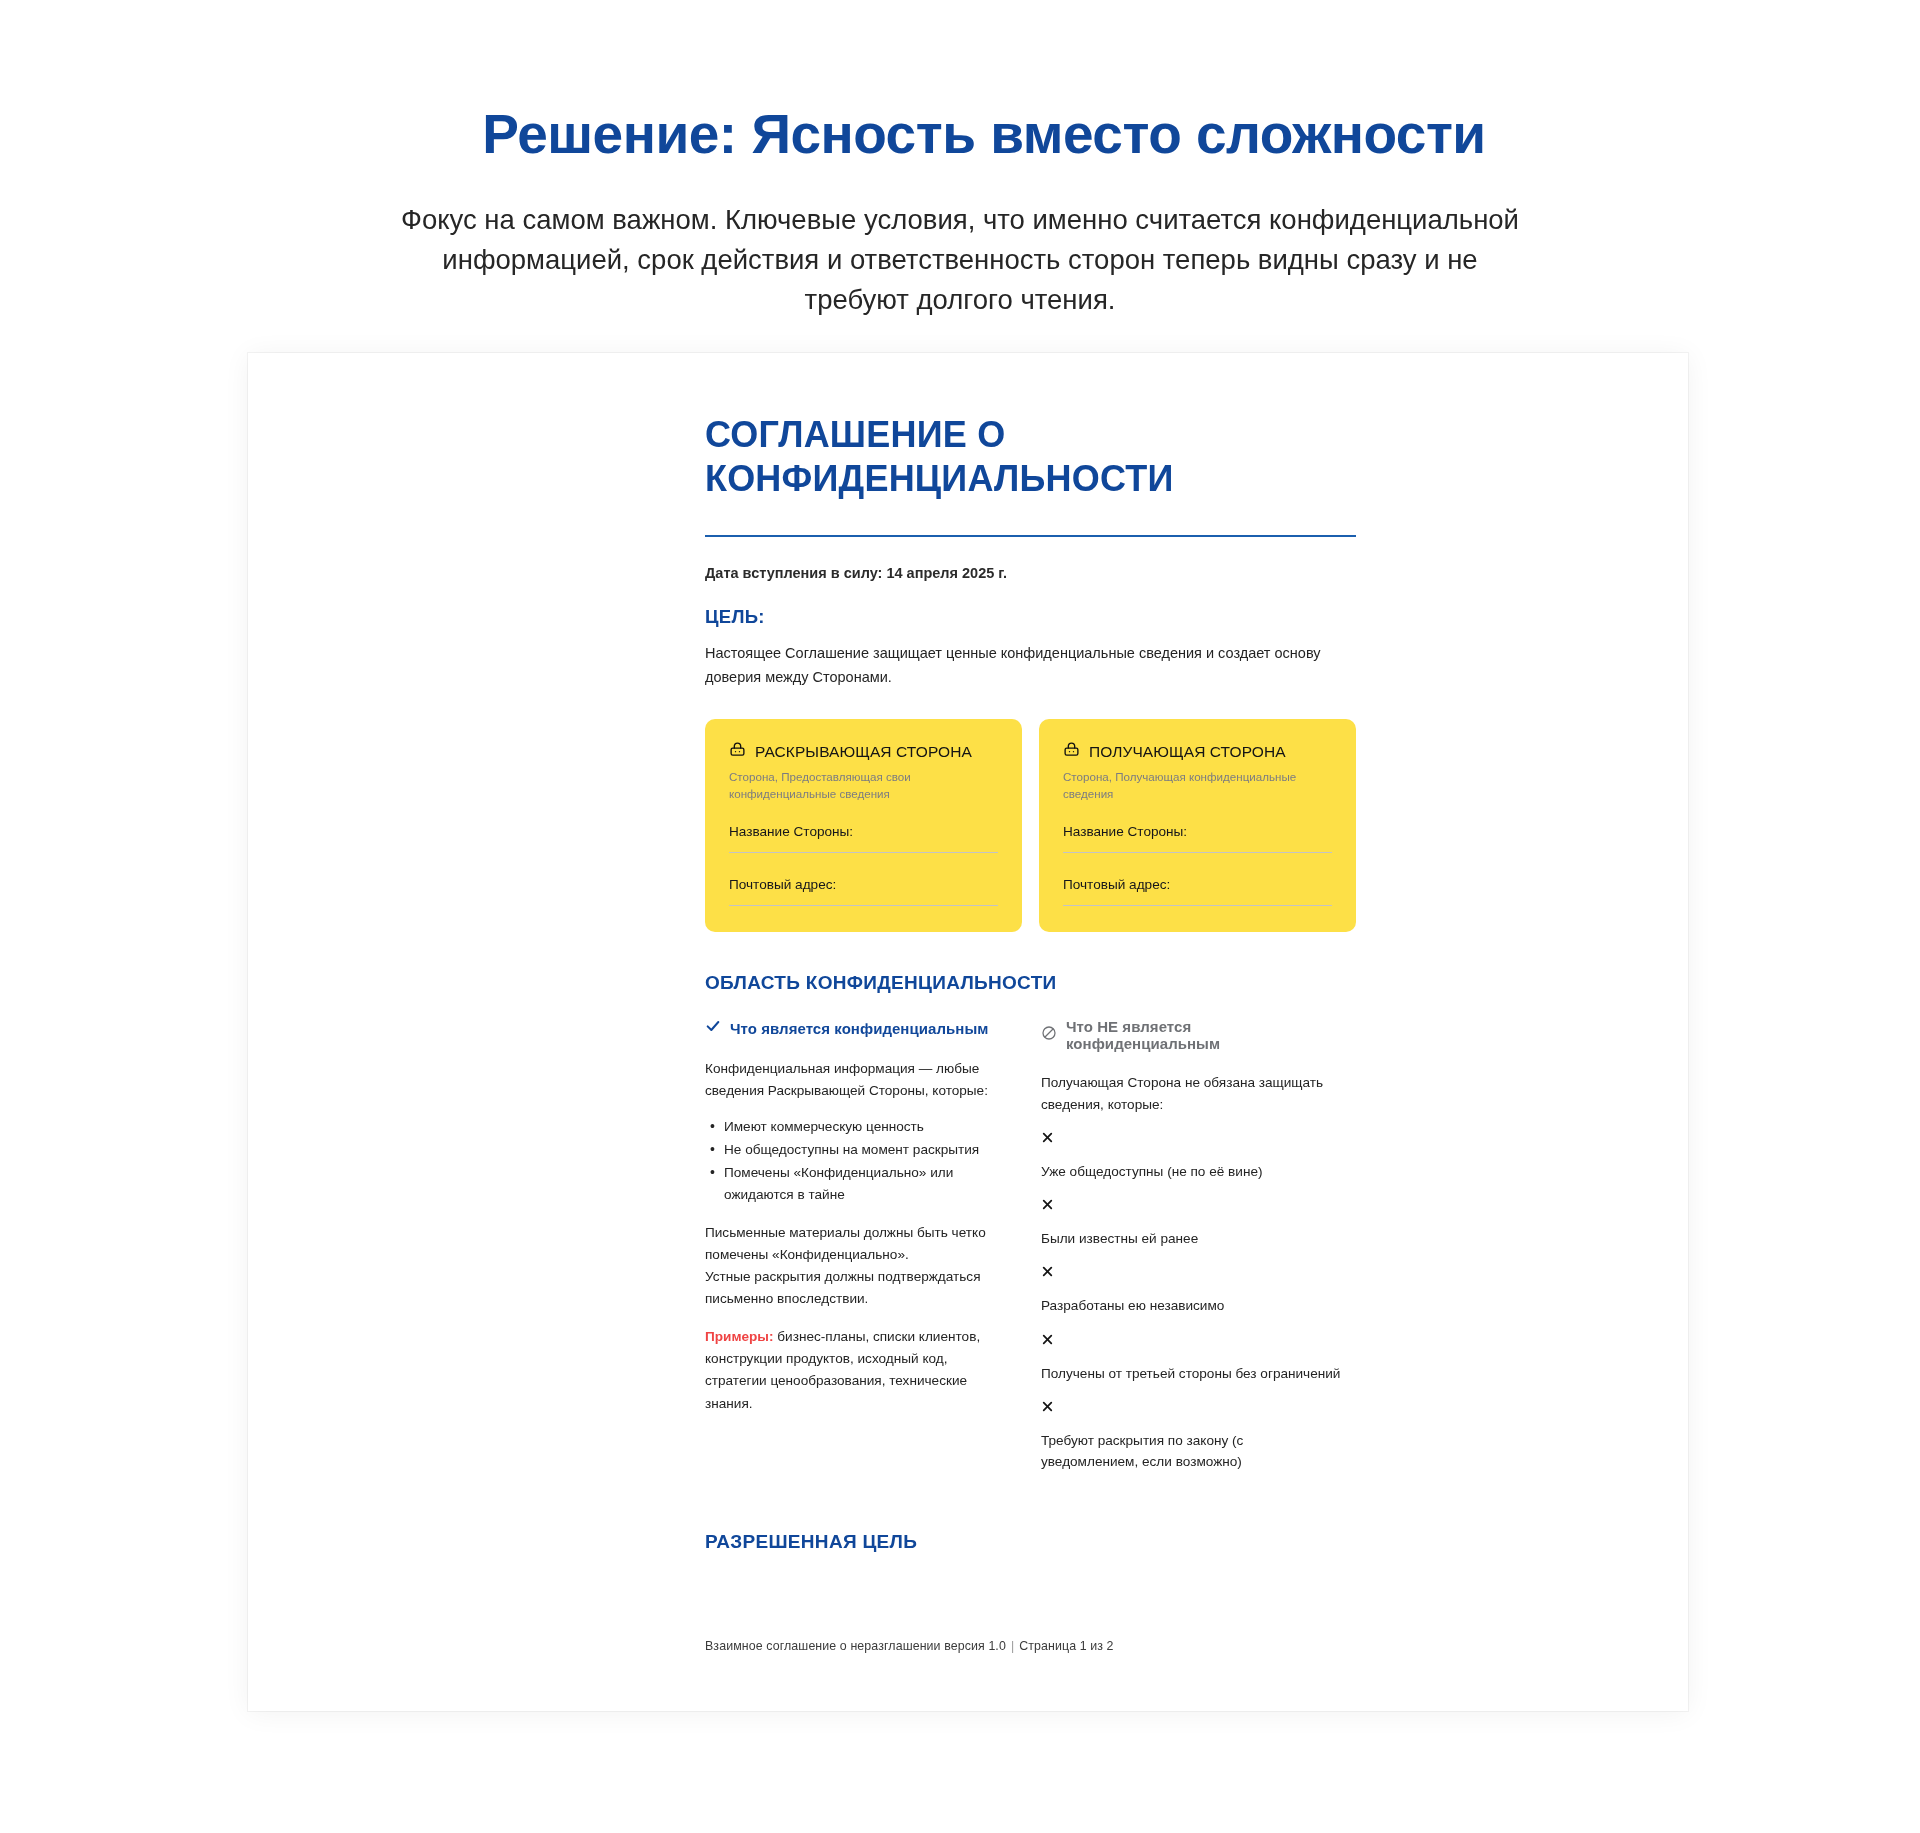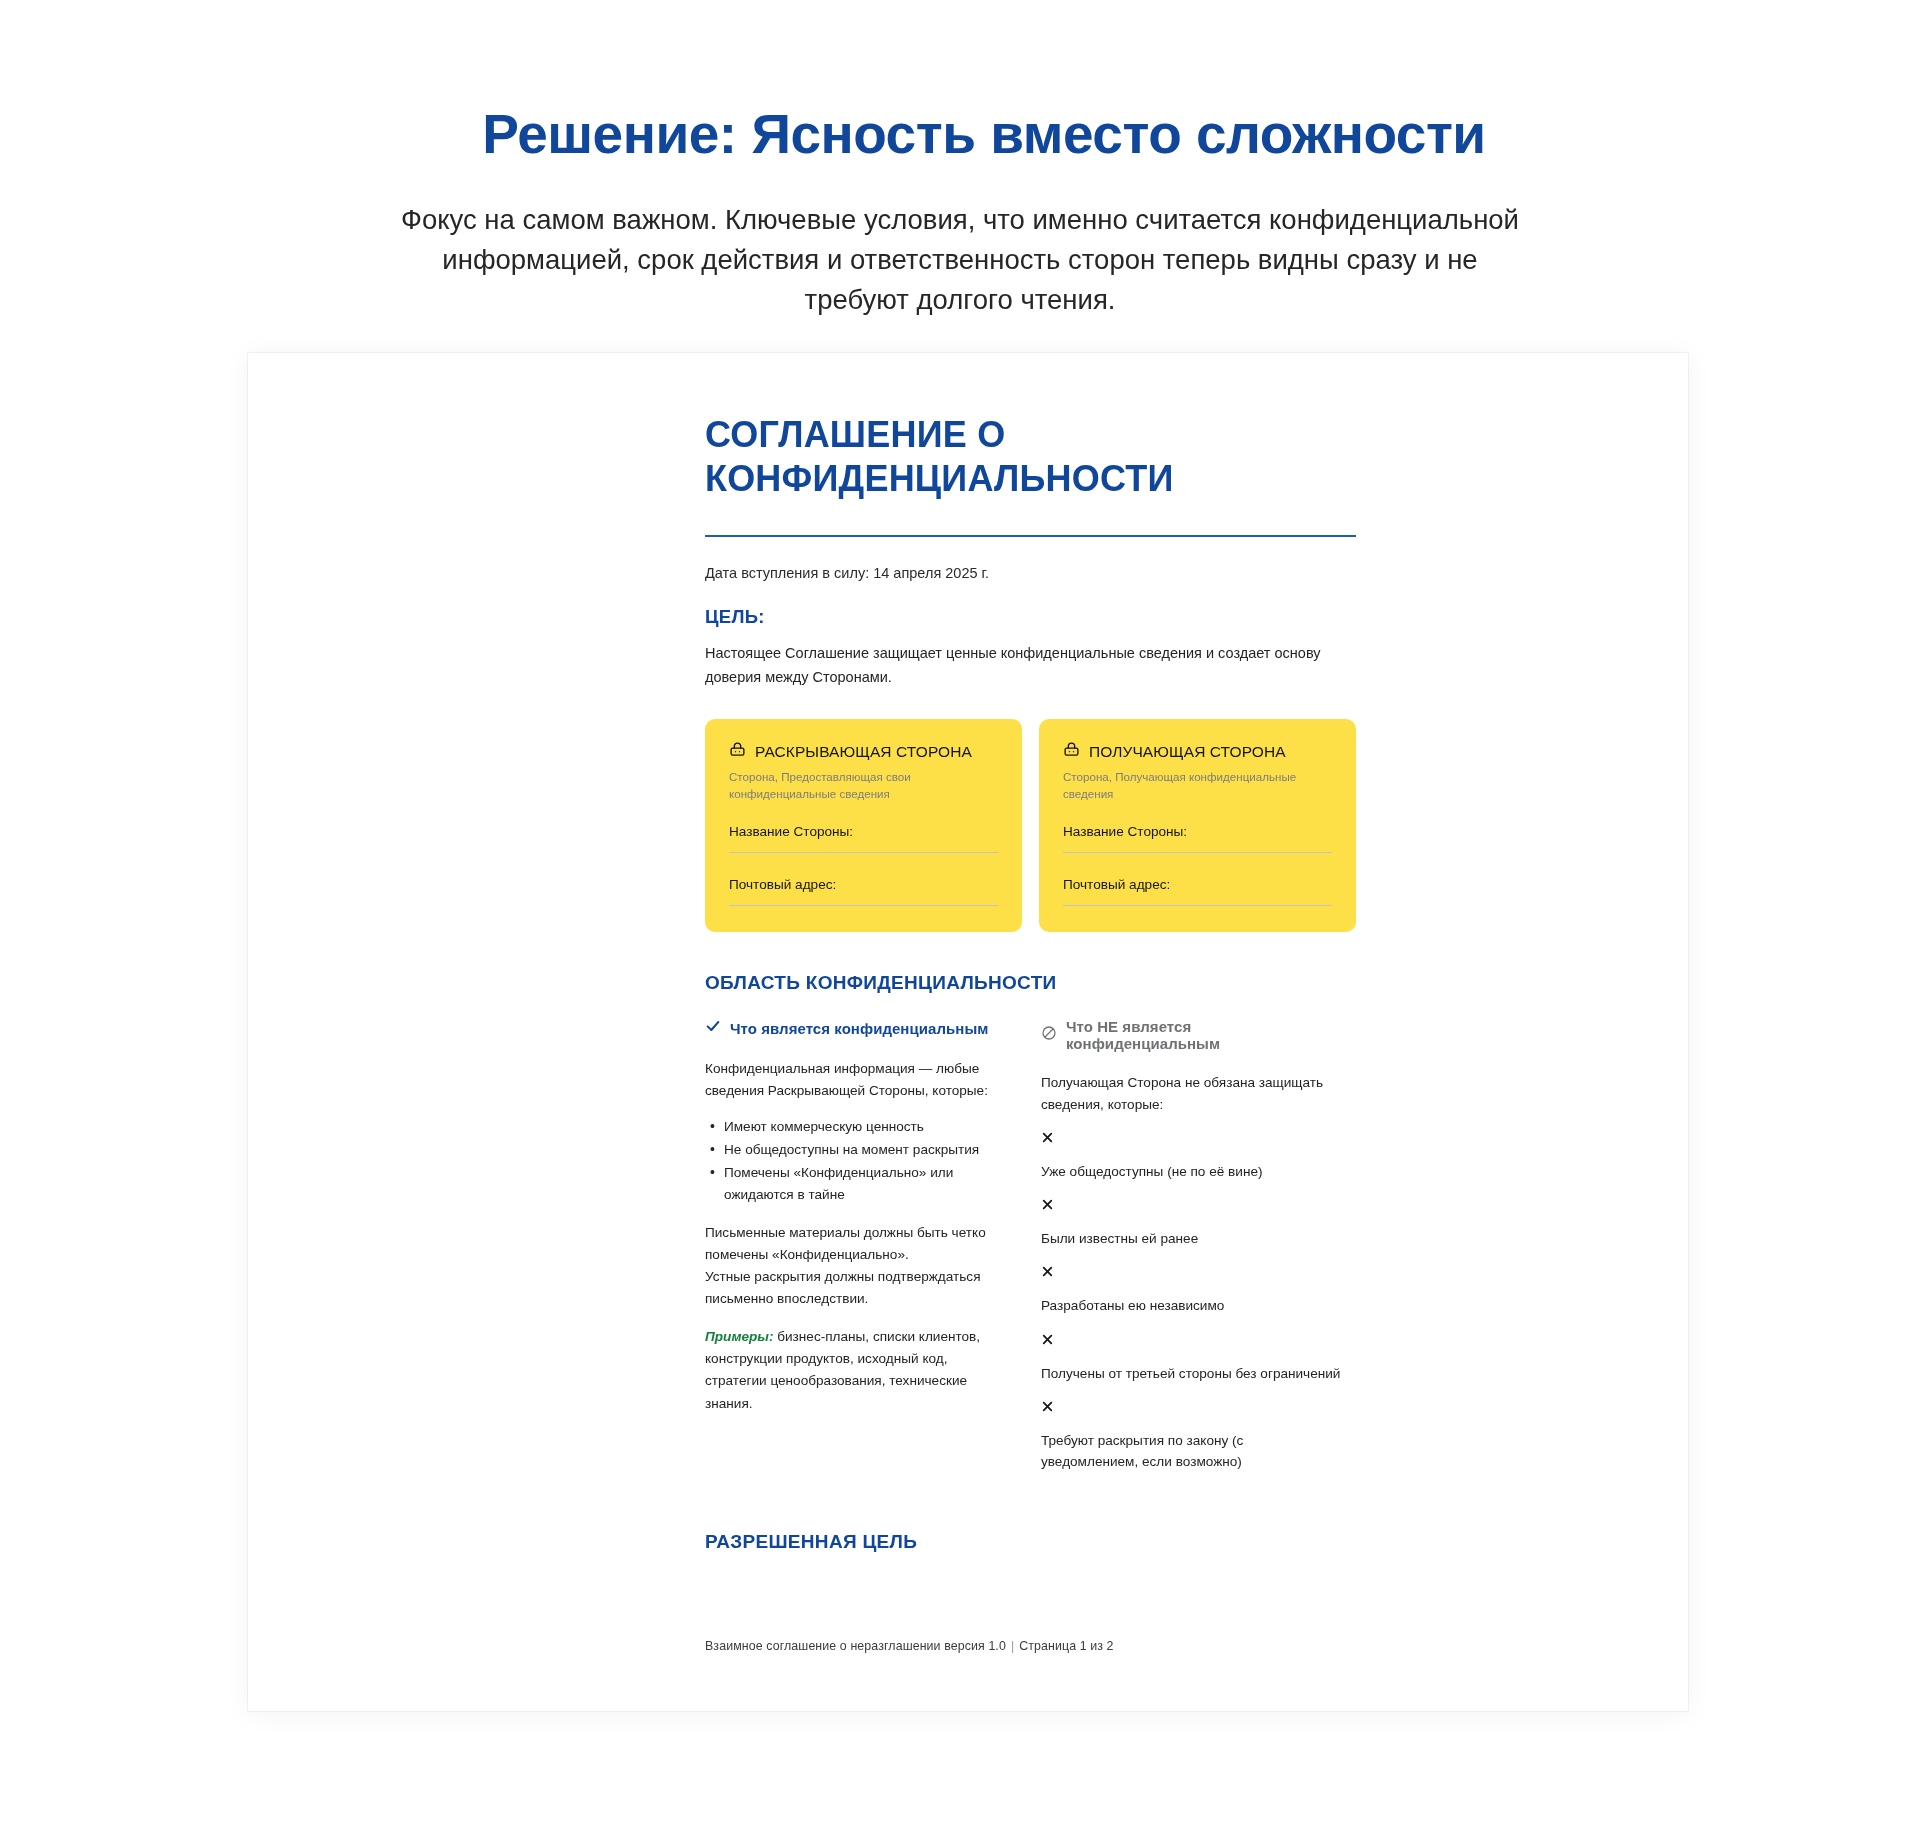--- a/index.html
+++ b/index.html
@@ -74,20 +74,21 @@
     border-top: 2px solid #1b5fae;
     margin: 34px 0 26px 0;
     width: 651px;
   }
 
   .eff-date {
     font-size: 14.5px;
     line-height: 1.5;
     color: #2b2b2b;
     margin: 0 0 22px 0;
+    font-weight: bold;
   }
 
   .sec-head {
     font-size: 18.5px;
     font-weight: 700;
     color: #10479a;
     letter-spacing: 0.3px;
     margin: 0 0 14px 0;
   }
   .sec-head.lg {
@@ -213,21 +214,21 @@
     line-height: 1.55;
     color: #242424;
   }
   .x-ico { flex: 0 0 auto; color: #151515; }
   .para-block { margin-bottom: 16px; }
   .para-block .line {
     font-size: 13.6px;
     line-height: 1.62;
     color: #242424;
   }
-  .ex-label { font-weight: 700; color: #15803d; font-style: italic; }
+  .ex-label { font-weight: 700; color: #ef4444; }
 
   
   .purpose { margin-top: 44px; width: 651px; }
 
   
   .doc-footer {
     margin-top: 86px;
     font-size: 12.4px;
     color: #3b3b3b;
     letter-spacing: 0.1px;

